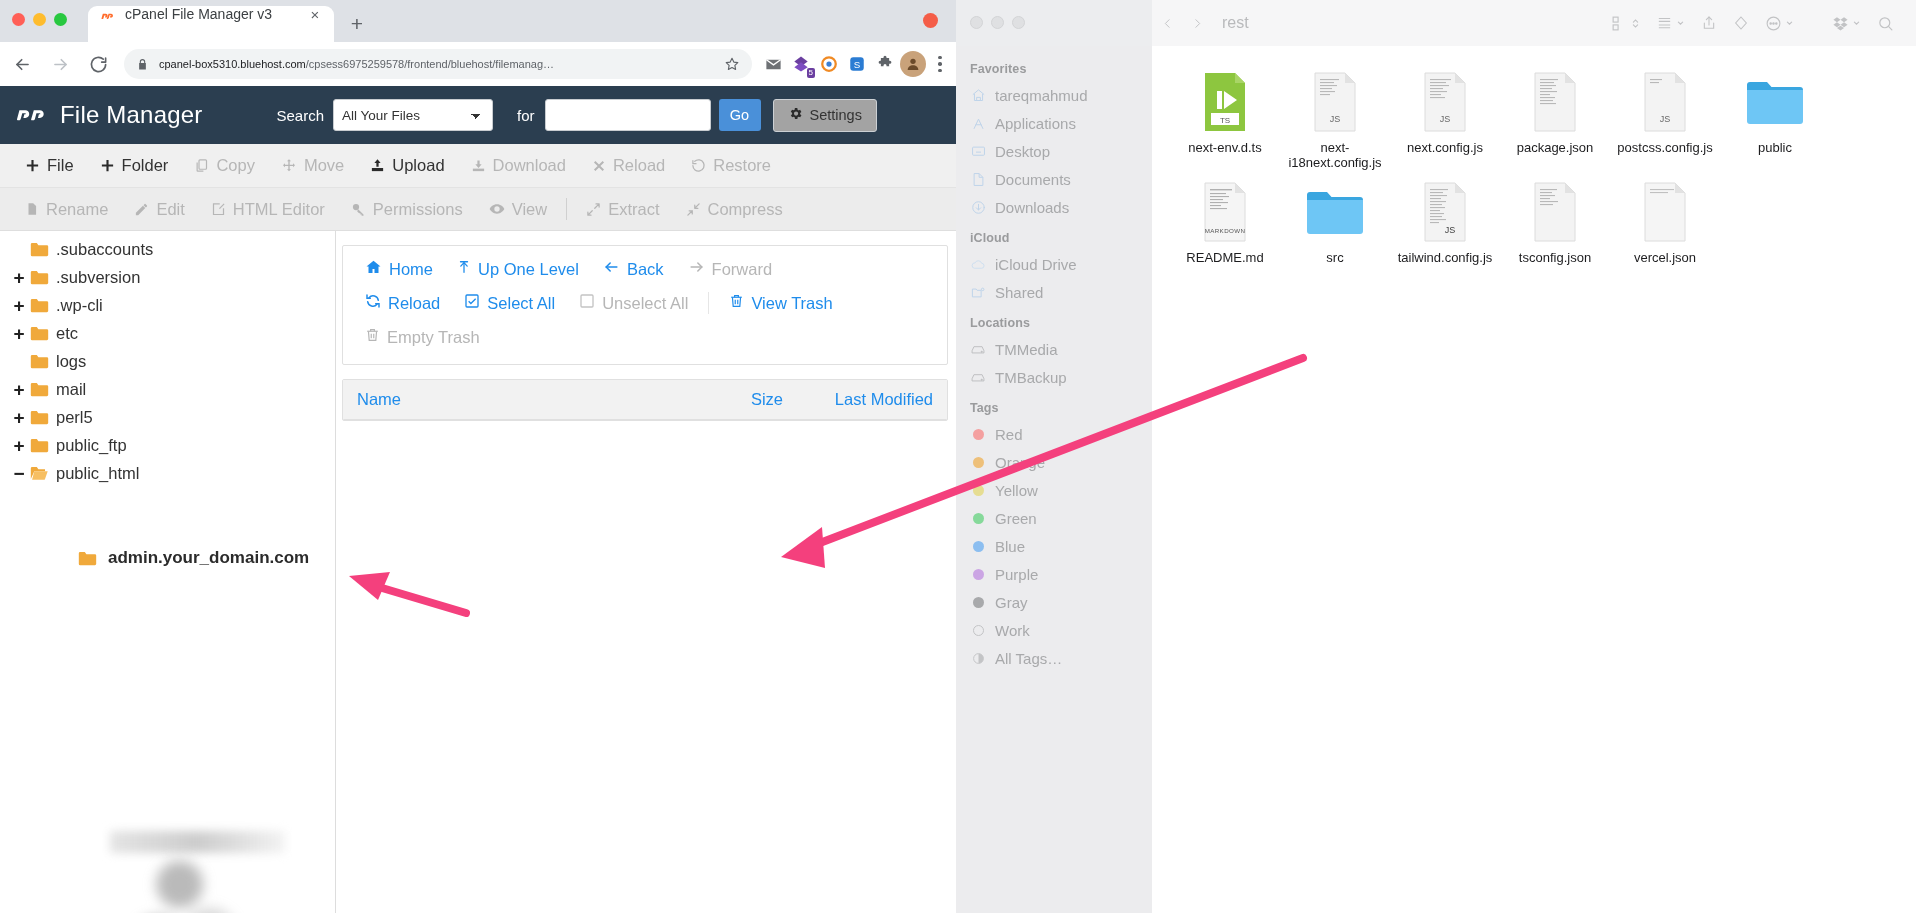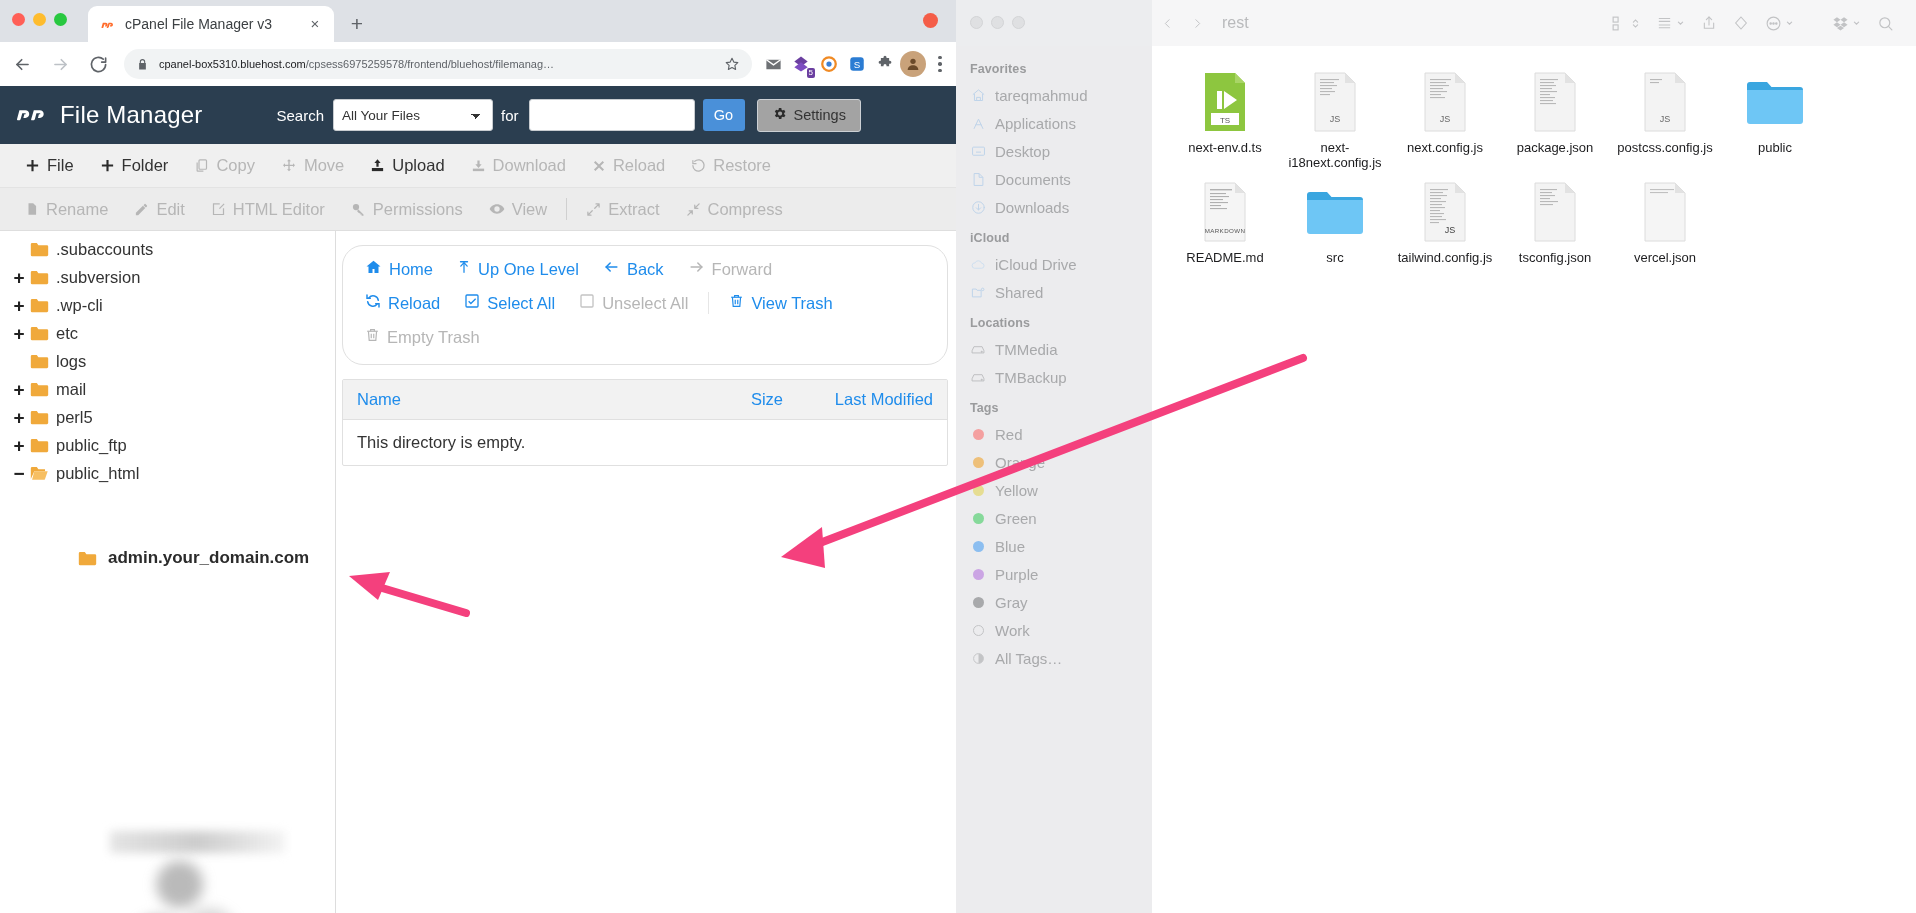--- a/index.html
+++ b/index.html
@@ -13,21 +13,21 @@
 
   
   .browser { position:absolute; left:0; top:0; width:956px; height:913px; background:#fff; overflow:hidden; }
 
   .chrome-tabbar { position:relative; height:42px; background:#dee1e6; }
   .traffic { position:absolute; left:12px; top:13px; display:flex; gap:8px; }
   .traffic i { width:13px; height:13px; border-radius:50%; display:block; }
   .tl-red{ background:#ff5f57; } .tl-yellow{ background:#febc2e; } .tl-green{ background:#28c840; }
 
   .tab { position:absolute; left:88px; top:6px; width:246px; height:36px;
-         background:#fff; border-radius:9px 9px 0 0; display:flex; align-items:center; padding:0 10px; }
+         background:#fff; border-radius:9px 9px 0 0; display:flex; align-items:flex-start; padding:0 10px; }
   .tab-fav { width:18px; height:18px; margin-right:9px; flex:0 0 auto; display:flex; align-items:center; justify-content:center; }
   .tab-title { font-size:14px; color:#3c4043; white-space:nowrap; overflow:hidden; text-overflow:ellipsis; flex:1; }
   .tab-close { width:18px; height:18px; color:#5f6368; font-size:15px; line-height:18px; text-align:center; flex:0 0 auto; }
   .tab-new { position:absolute; left:344px; top:12px; width:26px; height:26px; color:#5f6368; font-size:21px;
              line-height:24px; text-align:center; }
   .chrome-right-dot { position:absolute; right:18px; top:13px; width:15px; height:15px; border-radius:50%; background:#f45d48; }
 
   .chrome-navbar { position:relative; height:44px; background:#fff; display:flex; align-items:center; }
   .nav-btn { width:32px; height:32px; margin-left:6px; display:flex; align-items:center; justify-content:center;
              color:#5f6368; flex:0 0 auto; }
@@ -51,21 +51,21 @@
   .cp-header { height:58px; background:#2b3e50; display:flex; align-items:center; padding:0 0 0 16px; }
   .cp-logo { width:34px; height:30px; flex:0 0 auto; display:flex; align-items:center; justify-content:center; }
   .cp-title { color:#fff; font-size:24px; margin-left:10px; font-weight:400; letter-spacing:.2px; }
   .cp-search-lbl { color:#fff; font-size:15px; margin-left:74px; }
   .cp-select { margin-left:9px; width:160px; height:32px; background:#fff; border:1px solid #c8ccd0; border-radius:3px;
                font-size:13.5px; color:#333; padding:0 8px; font-family:"Liberation Sans", sans-serif;
                -webkit-appearance:none; appearance:none; background-image:
                linear-gradient(45deg, transparent 50%, #333 50%), linear-gradient(135deg, #333 50%, transparent 50%);
                background-position: calc(100% - 16px) 14px, calc(100% - 11px) 14px;
                background-size: 5px 5px, 5px 5px; background-repeat:no-repeat; }
-  .cp-for { color:#fff; font-size:15px; margin-left:8px; }
+  .cp-for { color:#fff; font-size:15px; margin-left:24px; }
   .cp-input { margin-left:10px; width:166px; height:32px; background:#fff; border:1px solid #c8ccd0; border-radius:3px;
               font-size:13px; padding:0 8px; font-family:"Liberation Sans", sans-serif; }
   .cp-go { margin-left:8px; width:42px; height:32px; background:#4a90d9; color:#fff; border:0; border-radius:3px;
            font-size:14.5px; font-family:"Liberation Sans", sans-serif; }
   .cp-settings { margin-left:12px; height:33px; background:#a3a3a3; border:1px solid #ccd0d4; border-radius:3px;
                  display:flex; align-items:center; gap:7px; padding:0 14px; font-size:14.5px; color:#333; }
 
   .cp-toolbar1 { height:44px; background:#f0f0f0; border-bottom:1px solid #e3e3e3; display:flex; align-items:center;
                  padding-left:12px; gap:0; }
   .cp-toolbar2 { height:43px; background:#ececec; border-bottom:1px solid #dedede; display:flex; align-items:center;
@@ -94,21 +94,21 @@
       radial-gradient(circle at 72% 55%, rgba(150,150,150,.40) 0 18px, transparent 34px),
       radial-gradient(circle at 30% 72%, rgba(160,160,160,.35) 0 16px, transparent 30px),
       radial-gradient(circle at 62% 84%, rgba(170,170,170,.30) 0 14px, transparent 28px);
     filter: blur(5px); }
   .blur-bar { position:absolute; left:110px; top:600px; width:175px; height:22px;
     background:linear-gradient(90deg, rgba(225,225,225,.9), rgba(195,195,195,.85), rgba(235,235,235,.6));
     filter: blur(5px); }
 
   .cp-files { flex:1; min-width:0; position:relative; padding:14px 8px 0 6px; }
   .panel { border:1px solid #e0e0e0; border-radius:2px; background:#fff; }
-  .panel-nav { padding:6px 10px 10px 10px; margin-bottom:14px;border-radius:21px; }
+  .panel-nav { padding:6px 10px 10px 10px; margin-bottom:14px; }
   .nav-row { display:flex; align-items:center; }
   .nav-link { display:flex; align-items:center; gap:7px; padding:7px 12px; font-size:16.5px; color:#1f8ceb; white-space:nowrap; }
   .nav-link.dis { color:#b6b6b6; }
   .nav-vsep { width:1px; height:22px; background:#e6e6e6; margin:0 8px; }
 
   .panel-list { overflow:hidden; }
   .list-head { background:#f2f2f2; border-bottom:1px solid #e0e0e0; display:flex; align-items:center; height:40px;
                padding:0 14px; }
   .th { color:#1f8ceb; font-size:16.5px; }
   .th-name { flex:1; }
@@ -605,21 +605,20 @@
             </div>
           </div>
         </div>
 
         <div class="panel panel-list">
           <div class="list-head">
             <span class="th th-name">Name</span>
             <span class="th th-size">Size</span>
             <span class="th th-mod">Last Modified</span>
           </div>
-          <div class="list-empty">This directory is empty.</div>
         </div>
 
       </div>
     </div>
   </section>
 
   <section class="finder">
 
     <div class="fi-titlebar">
       <div class="fi-tl">

